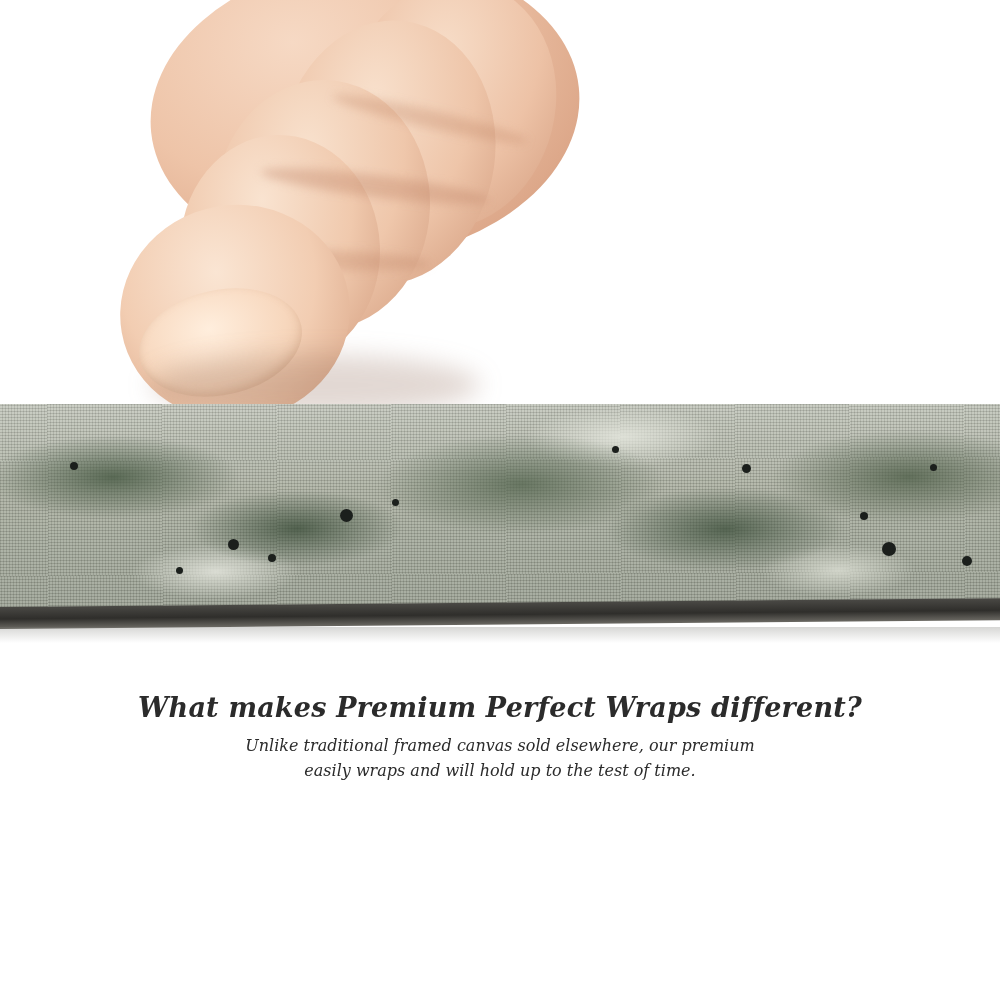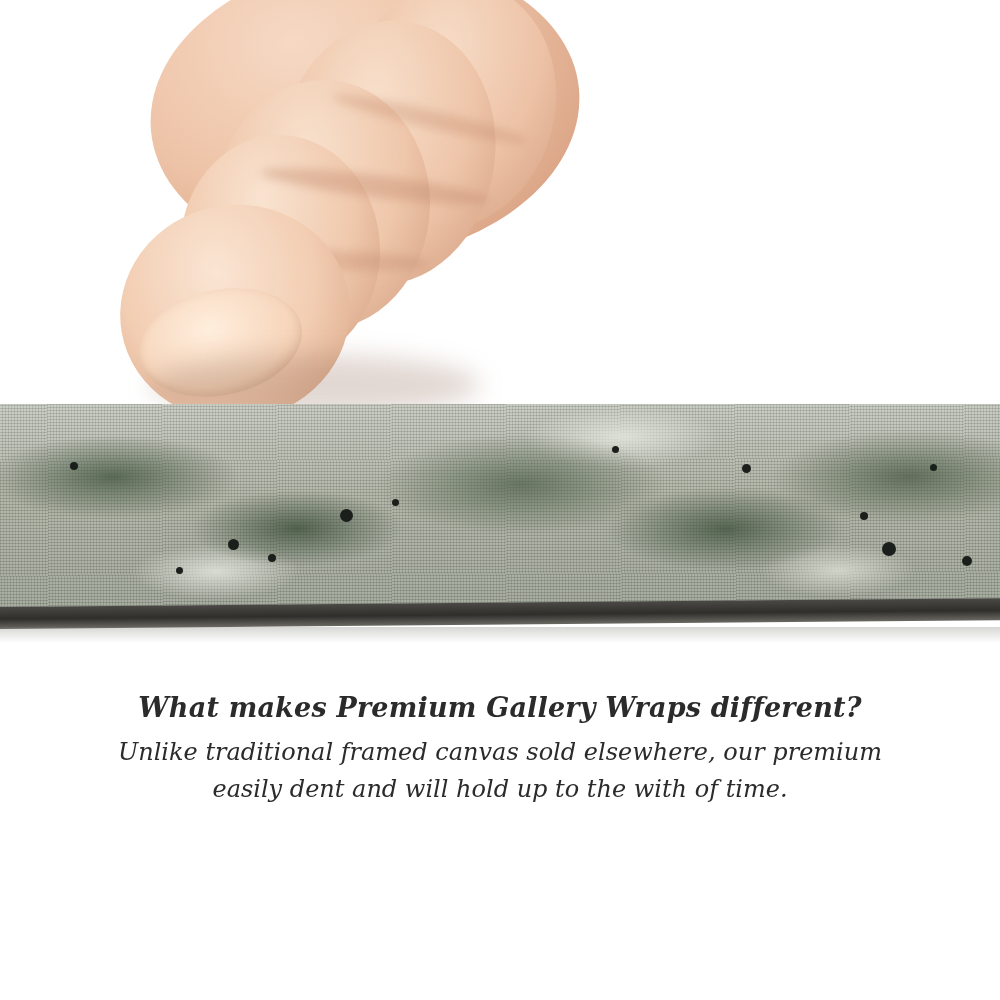--- a/index.html
+++ b/index.html
@@ -219,21 +219,21 @@
     font-style: italic;
   }
   .caption-heading {
     font-size: 27px;
     font-weight: 700;
     line-height: 1.35;
     margin: 0 0 8px 0;
     letter-spacing: 0.2px;
   }
   .caption-body {
-    font-size: 24px;
+    font-size: 16px;
     font-weight: 400;
     line-height: 1.52;
     margin: 0;
   }
   .caption-body .line {
     display: block;
   }
 </style>
 </head>
 <body>
@@ -272,20 +272,20 @@
       <div class="speck" style="left:930px; top:60px; width:7px; height:7px;"></div>
       <div class="speck" style="left:612px; top:42px; width:7px; height:7px;"></div>
       <div class="speck" style="left:70px; top:58px; width:8px; height:8px;"></div>
       <div class="wrap-bottom-edge"></div>
     </div>
 
     <div class="wrap-dropshadow"></div>
   </div>
 
   <div class="caption">
-    <div class="caption-heading">What makes Premium Gallery Wraps different?</div>
+    <div class="caption-heading">What makes Premium Perfect Wraps different?</div>
     <div class="caption-body">
       <span class="line">Unlike traditional framed canvas sold elsewhere, our premium</span>
-      <span class="line">easily dent and will hold up to the with of time.</span>
+      <span class="line">easily wraps and will hold up to the test of time.</span>
     </div>
   </div>
 
 </div>
 
 </body></html>

